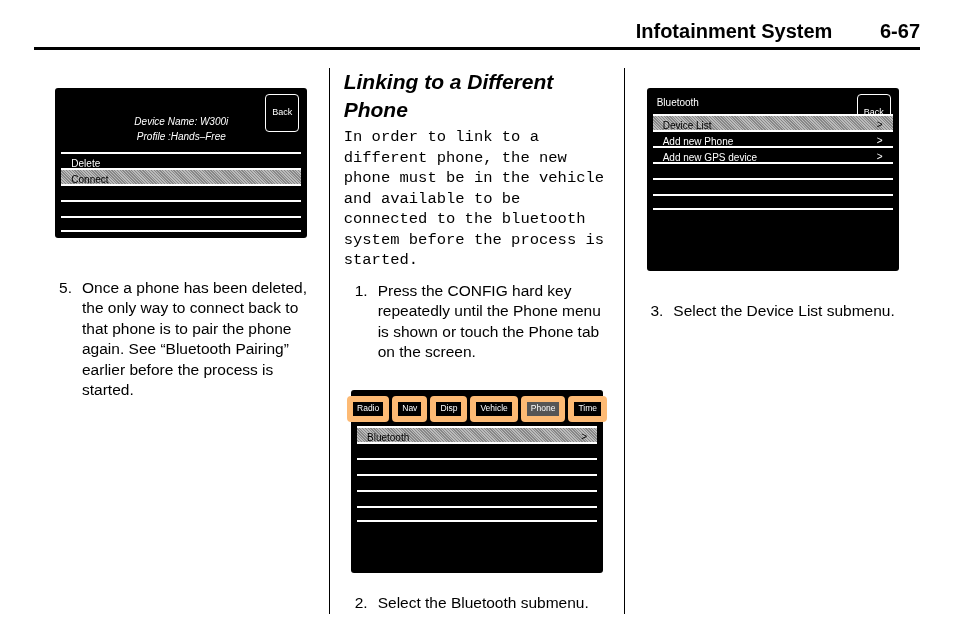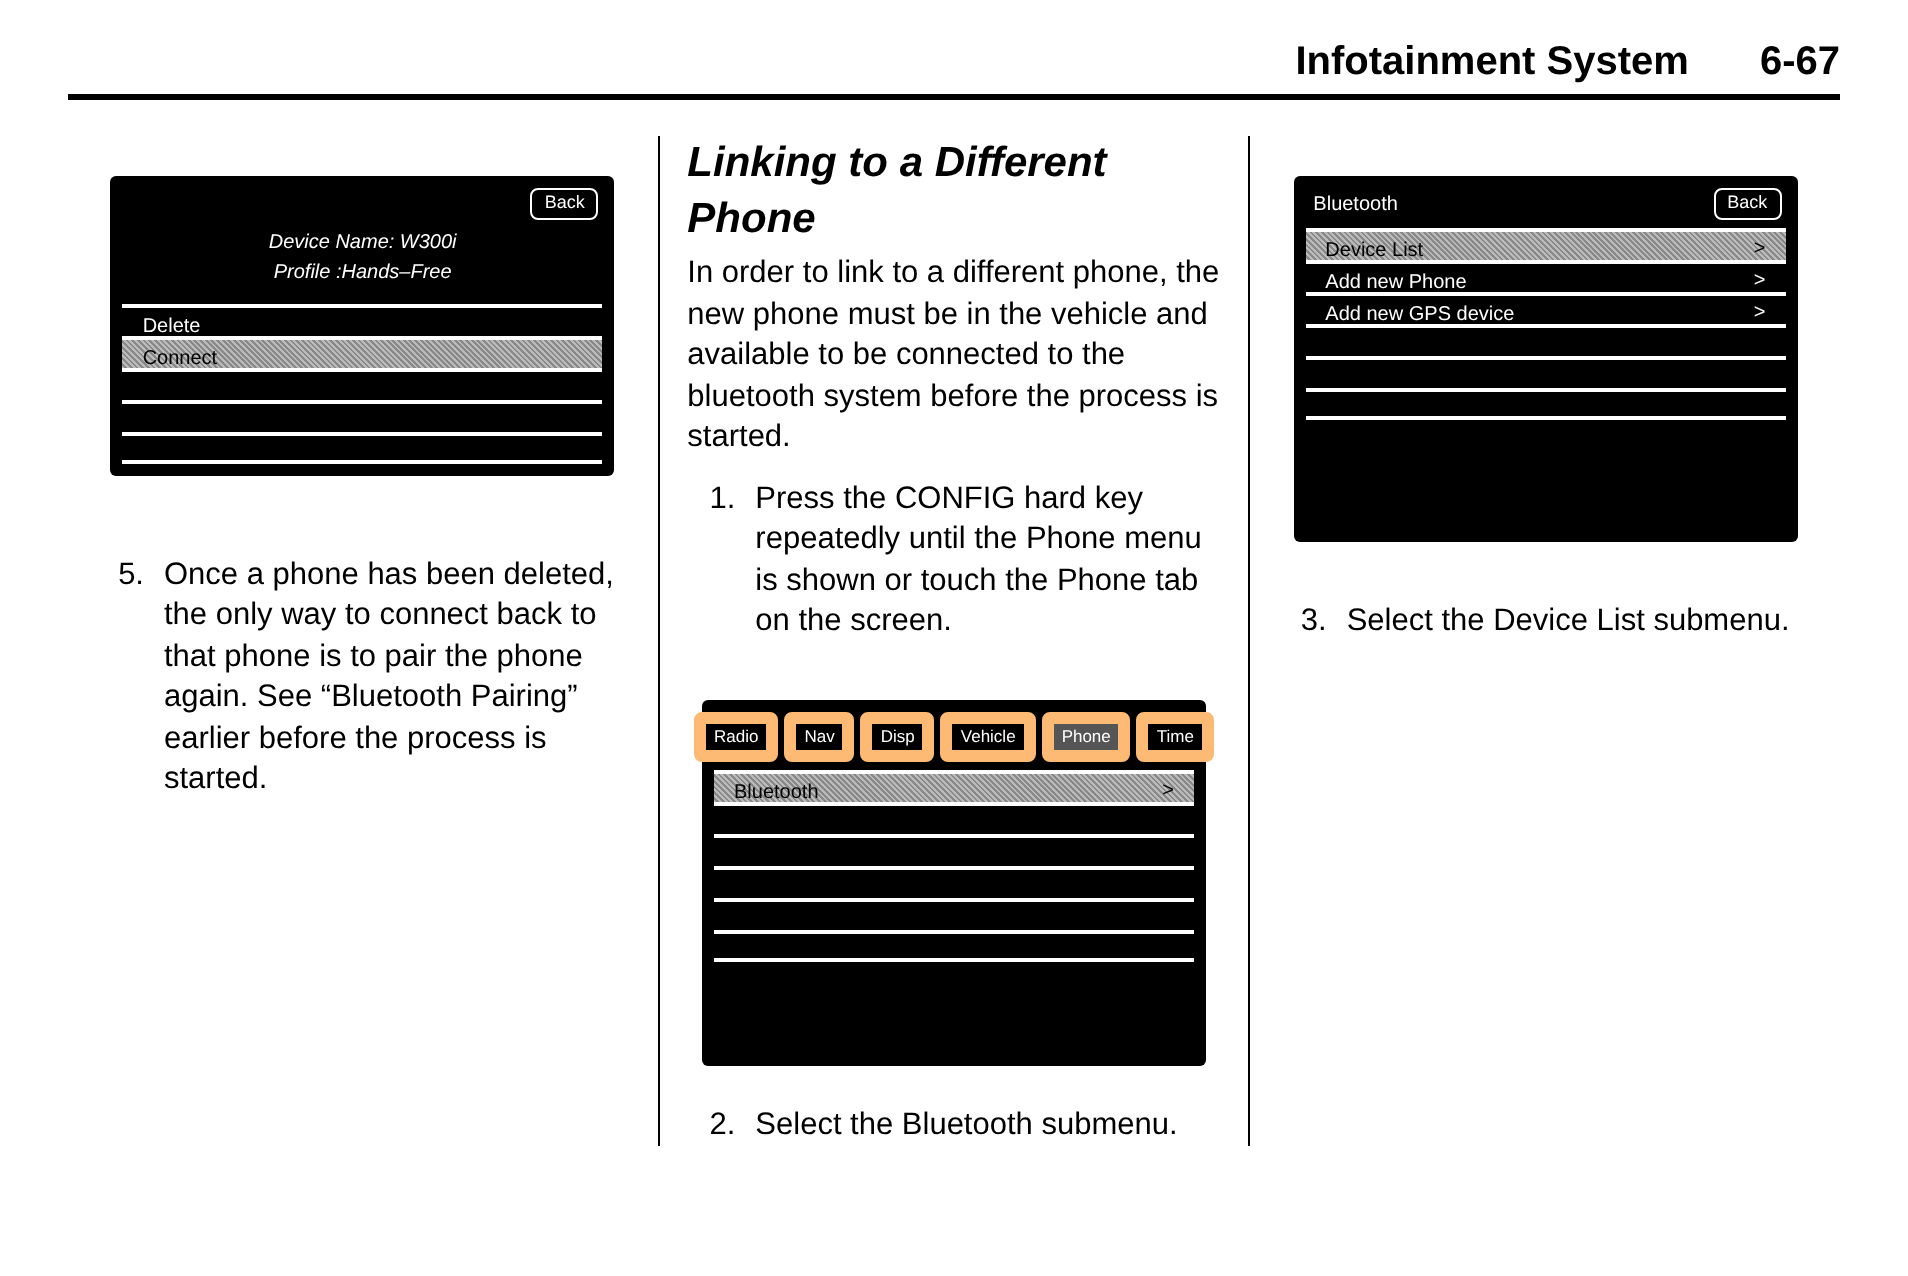--- a/index.html
+++ b/index.html
@@ -17,21 +17,21 @@
   }
   .header {
     border-bottom: 3px solid #000;
     padding-bottom: 4px;
     margin-bottom: 18px;
     text-align: right;
     font-weight: bold;
     font-size: 20px;
   }
   .header .title { display:inline-block; }
-  .header .page-num { display:inline-block; margin-left: 30px; }
+  .header .page-num { display:inline-block; margin-left: 42px; }
   .cols {
     display: flex;
     gap: 0;
   }
   .col {
     flex: 1;
     padding: 0 14px;
     position: relative;
     font-size: 15.5px;
     line-height: 1.32;
@@ -46,21 +46,21 @@
     margin: 6px auto 14px auto;
     position: relative;
   }
   .screen.small { width: 252px; height: 150px; }
   .screen.medium { width: 252px; height: 183px; }
   .back-btn {
     position: absolute;
     top: 6px; right: 8px;
     border: 1px solid #fff;
     border-radius: 4px;
-    padding: 1px 6px;
+    padding: 12px 6px;
     font-size: 9px;
     background: #000;
     color: #fff;
   }
   .bt-title {
     position:absolute;
     top:8px; left:10px;
     font-size:10px;
     color:#fff;
   }
@@ -102,21 +102,21 @@
     border:6px solid #fdba74;
     border-radius:4px;
     font-size:8.5px;
     padding:1px 4px;
     background:#000;
     color:#fff;
   }
   .tab.active {
     background:#555;
   }
-  .para { margin-bottom: 10px; }
+  .para { margin-bottom: 10px; font-family: Liberation Mono, monospace; }
   .sec-title { font-weight: bold; margin-bottom: 4px; font-size:21px;font-style:italic; }
 </style>
 </head>
 <body>
 
 <div class="page">
   <div class="header">
     <span class="title">Infotainment System</span>
     <span class="page-num">6-67</span>
   </div>

